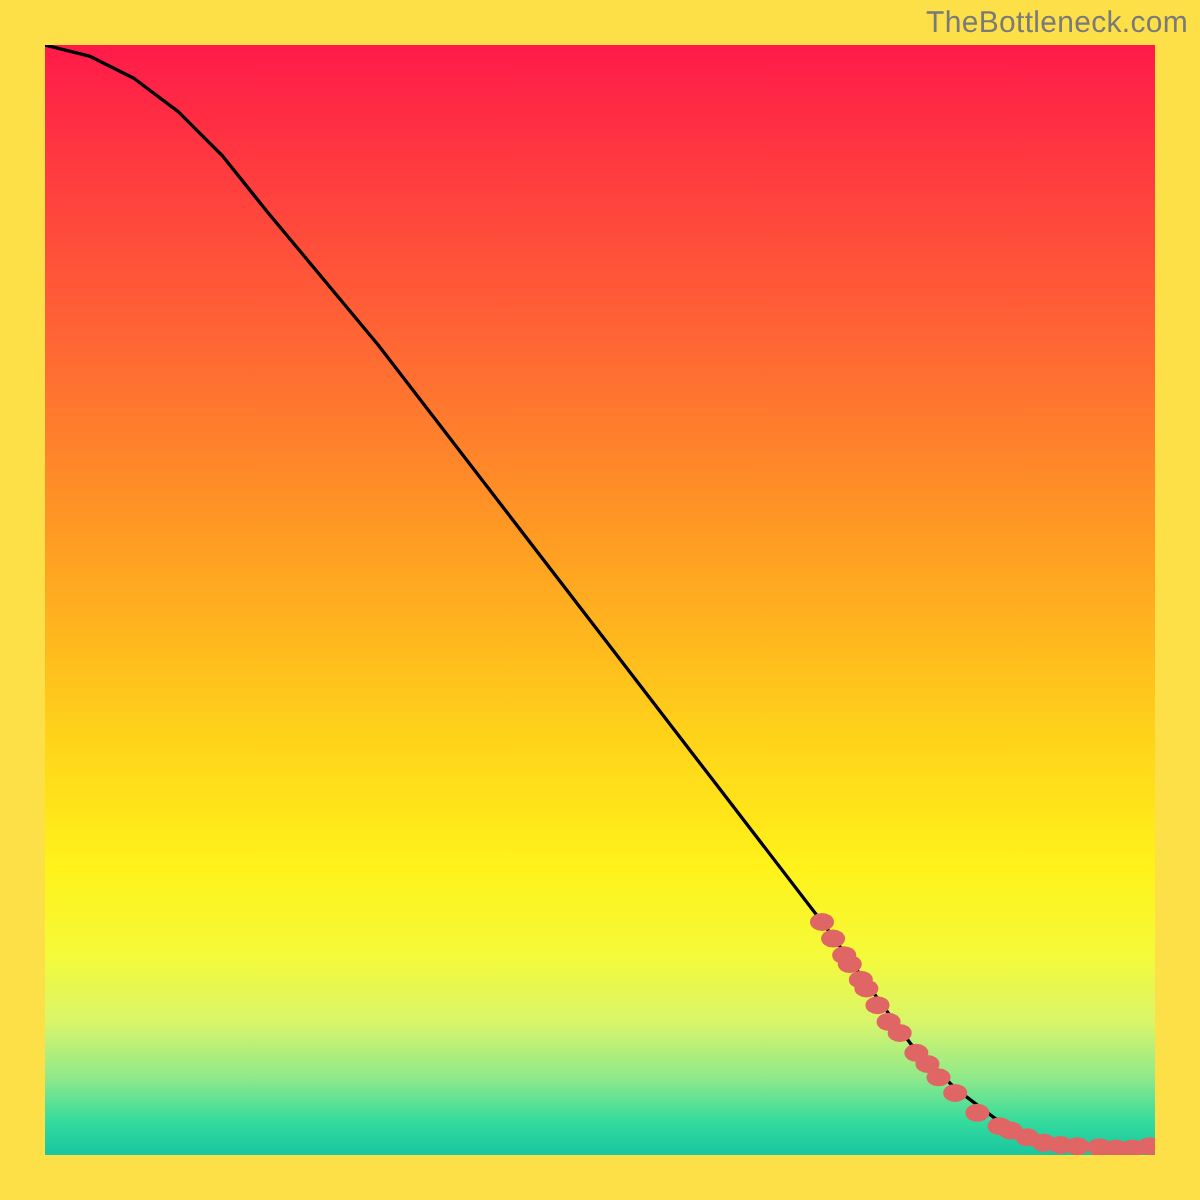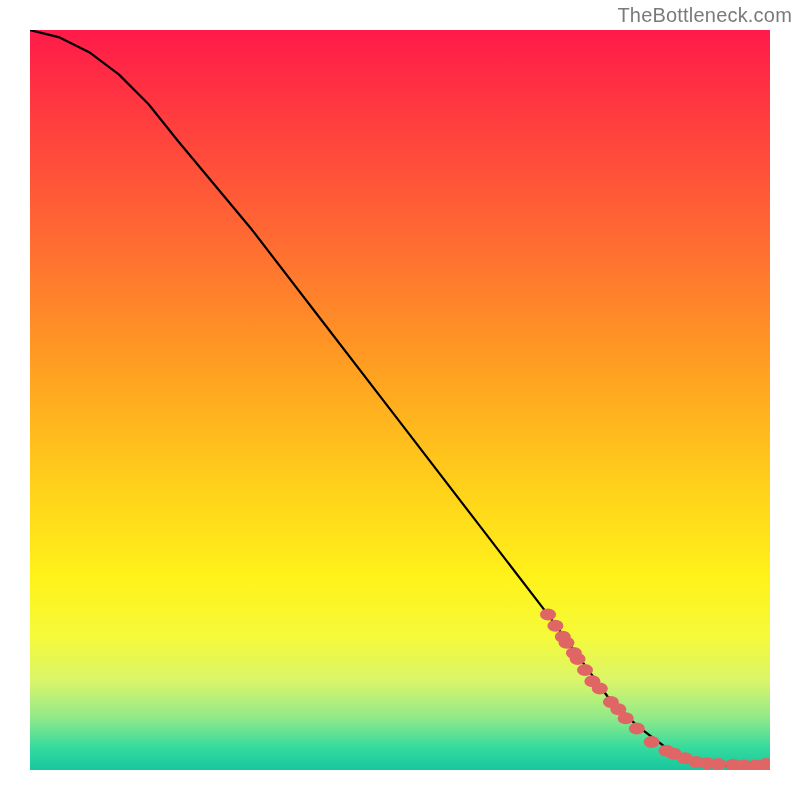--- a/index.html
+++ b/index.html
@@ -8,21 +8,21 @@
     width: 800px;
     height: 800px;
     background: #000;
     overflow: hidden;
     font-family: Arial, Helvetica, sans-serif;
   }
   .frame {
     position: relative;
     width: 800px;
     height: 800px;
-    background: #ffffff;
+    background: #fde047;
   }
   .plot {
     position: absolute;
     left: 30px;
     top: 30px;
     width: 740px;
     height: 740px;
     
     background: linear-gradient(
       to bottom,

